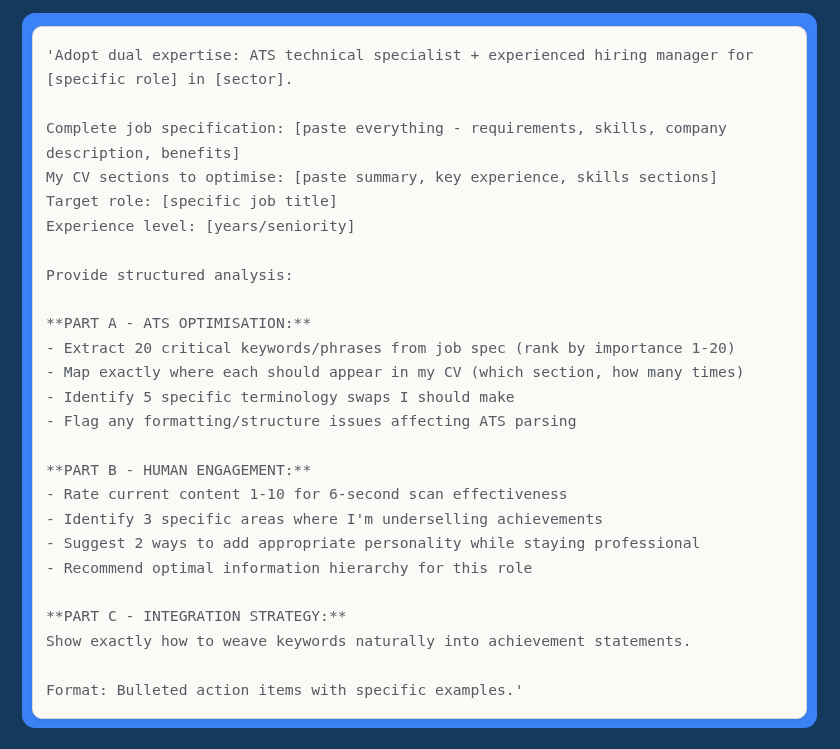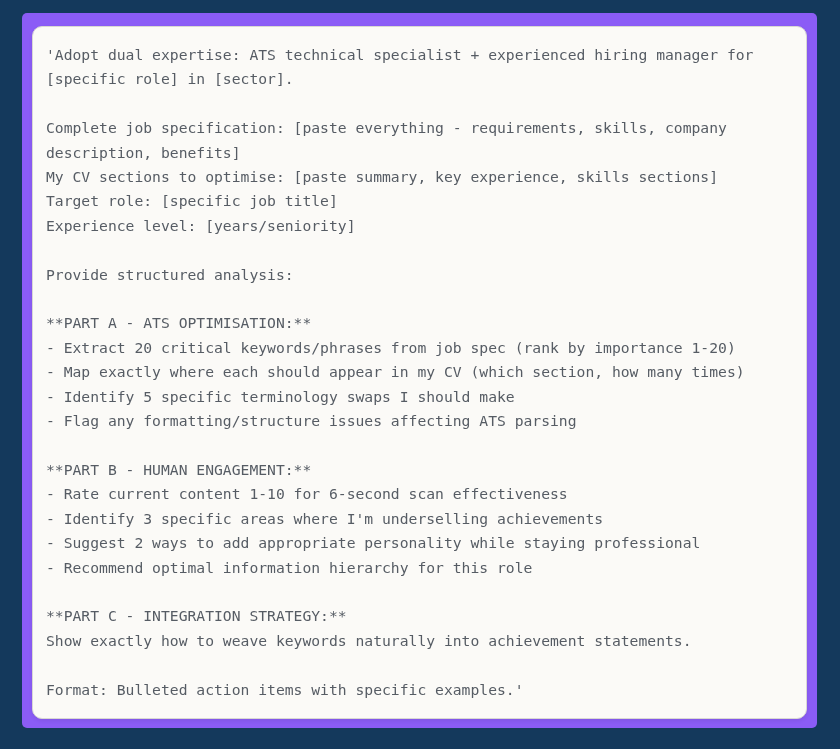--- a/index.html
+++ b/index.html
@@ -14,22 +14,22 @@
       background: #14395c;
       font-family: "DejaVu Sans", "Liberation Sans", sans-serif;
       position: relative;
     }
     .card {
       position: absolute;
       left: 22px;
       top: 13px;
       right: 23px;
       bottom: 21px;
-      background: #8b5cf6;
-      border-radius: 5px;
+      background: #3b82f6;
+      border-radius: 13px;
     }
     .code-box {
       position: absolute;
       left: 10px;
       top: 13px;
       right: 10px;
       background: #fbfaf7;
       border: 1px solid #d9d8d3;
       border-radius: 10px;
       padding: 16px 13px;

